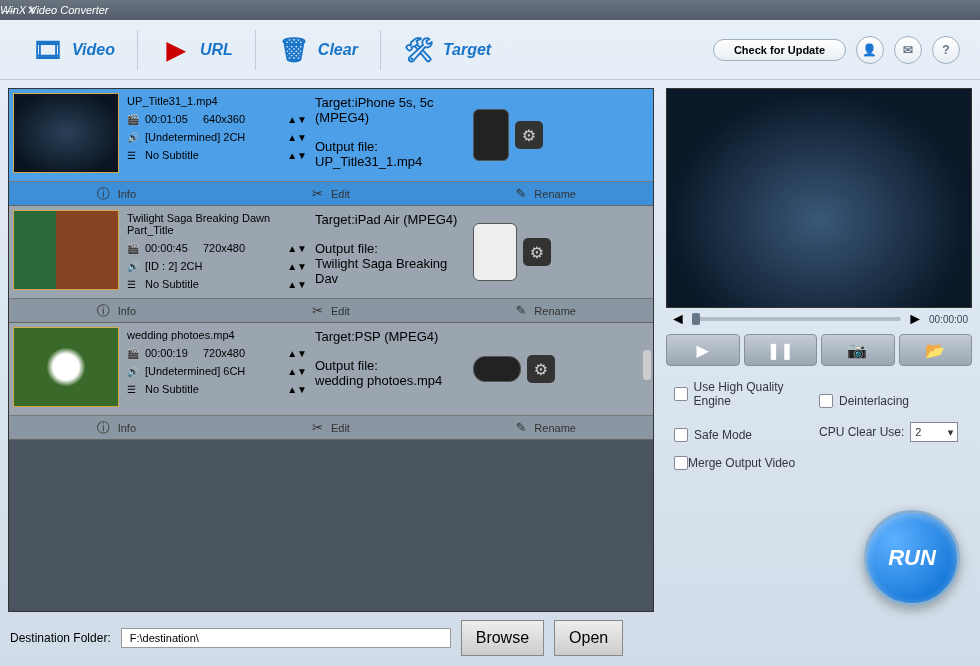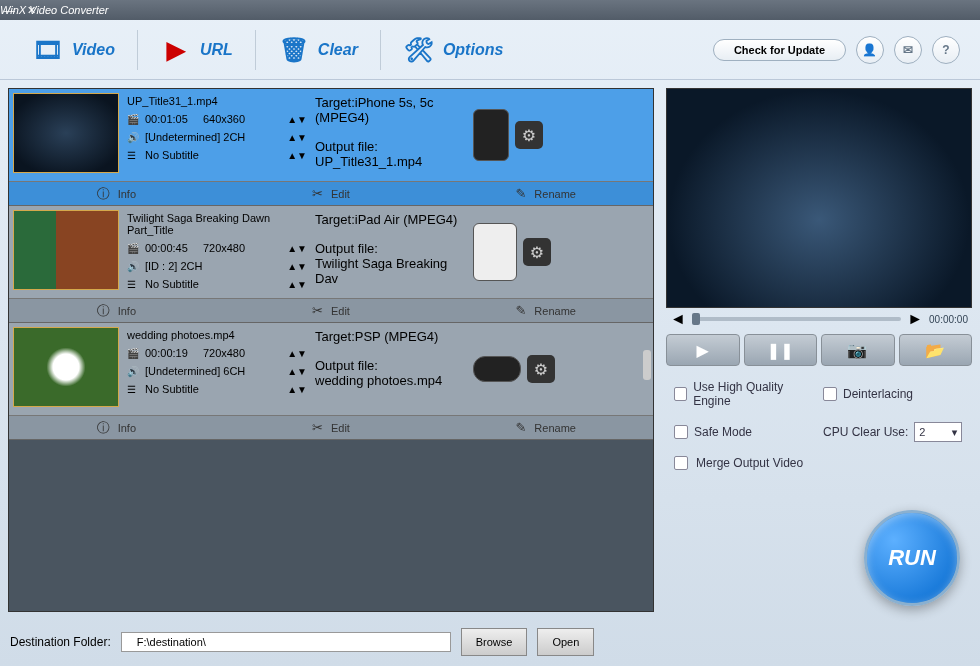--- a/index.html
+++ b/index.html
@@ -47,30 +47,30 @@
 .preview-inner { width: 100%; height: 100%; background: radial-gradient(ellipse at 50% 60%, #3a5878 0%, #0a1828 70%); }
 .timeline { height: 18px; display: flex; align-items: center; gap: 6px; padding: 0 4px; margin-top: 2px; }
 .timeline-track { flex: 1; height: 4px; background: #b0bcc8; border-radius: 2px; position: relative; }
 .timeline-thumb { width: 8px; height: 12px; background: #667788; position: absolute; left: 0; top: -4px; border-radius: 2px; }
 .timecode { font-size: 10px; color: #334455; }
 
 .player-controls { display: flex; gap: 4px; margin-top: 6px; }
 .pctrl { flex: 1; height: 32px; background: linear-gradient(to bottom, #c4ccd4, #9aa6b2); border: 1px solid #889098; border-radius: 4px; display: flex; align-items: center; justify-content: center; color: #fff; font-size: 16px; cursor: pointer; }
 
 .options-box { margin-top: 14px; padding: 0 8px; font-size: 12px; color: #334; }
-.opt-row { display: flex; align-items: center; margin-bottom: 14px; gap: 8px; }
+.opt-row { display: flex; align-items: flex-end; margin-bottom: 14px; }
 .opt-row.split > div { flex: 1; display: flex; align-items: center; gap: 6px; }
 .chk { width: 14px; height: 14px; border: 1px solid #889; border-radius: 2px; background: #fff; cursor: pointer; }
 .cpu-select { width: 48px; height: 20px; border: 1px solid #889; background: #fff; font-size: 11px; padding: 0 4px; display: flex; align-items: center; justify-content: space-between; cursor: pointer; }
 
 .run-btn { position: absolute; right: 20px; bottom: 60px; width: 96px; height: 96px; border-radius: 48px; background: radial-gradient(circle at 30% 30%, #5db0ff, #0066cc); border: 3px solid #8ab0d0; color: #fff; font-size: 22px; font-weight: bold; font-style: italic; display: flex; align-items: center; justify-content: center; cursor: pointer; box-shadow: 0 4px 12px rgba(0,0,0,0.3), inset 0 2px 8px rgba(255,255,255,0.4); }
 
 .footer { position: absolute; bottom: 10px; left: 10px; right: 200px; display: flex; align-items: center; gap: 10px; font-size: 12px; }
-.footer input { flex: 1; max-width: 330px; height: 20px; border: 1px solid #999; padding: 0 15px; font-size: 11px; }
-.footer-btn { height: 28px; padding: 0 14px; background: linear-gradient(to bottom, #eee, #ccc); border: 1px solid #888; font-size: 11px; cursor: pointer; }
+.footer input { flex: 1; max-width: 330px; height: 20px; border: 1px solid #999; padding: 0 8px; font-size: 11px; }
+.footer-btn { height: 36px; padding: 0 14px; background: linear-gradient(to bottom, #eee, #ccc); border: 1px solid #888; font-size: 16px; cursor: pointer; }
 
 .scroll-grip { position: absolute; right: 2px; top: 50%; width: 8px; height: 30px; background: #ccc; border-radius: 3px; }
 </style>
 </head>
 <body>
 
 <div class="titlebar">
   <span class="titlebar-title">WinX Video Converter</span>
   <div class="titlebar-controls">
     <span>—</span>
@@ -89,21 +89,21 @@
     <span>URL</span>
   </div>
   <div class="toolbar-sep"></div>
   <div class="toolbar-btn">
     <span class="toolbar-icon">🗑</span>
     <span>Clear</span>
   </div>
   <div class="toolbar-sep"></div>
   <div class="toolbar-btn">
     <span class="toolbar-icon">🛠</span>
-    <span>Options</span>
+    <span>Target</span>
   </div>
 
   <div class="toolbar-right">
     <div class="update-btn">Check for Update</div>
     <div class="round-btn">👤</div>
     <div class="round-btn">✉</div>
     <div class="round-btn">?</div>
   </div>
 </div>
 

